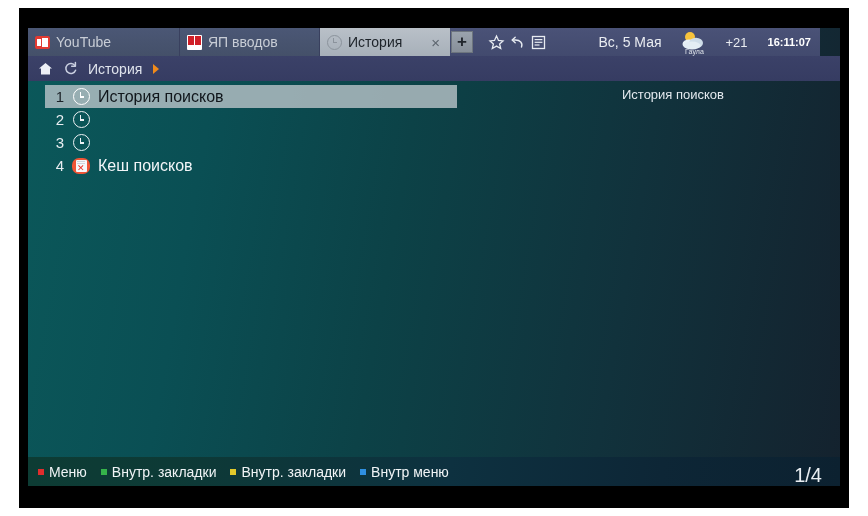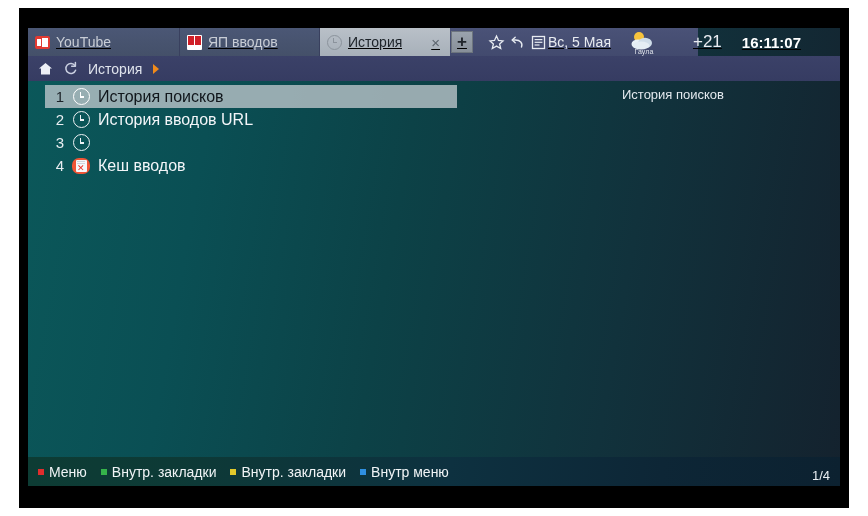--- a/index.html
+++ b/index.html
@@ -32,25 +32,24 @@
     left: 28px; top: 28px;
     width: 812px; height: 458px;
     background: linear-gradient(100deg, #0b585a 0%, #0a4f54 22%, #0c4247 45%, #11323c 72%, #14222e 100%);
     overflow: hidden;
   }
 
   
   .tabbar {
     position: absolute;
     left: 0; top: 0;
-    width: 670px; height: 28px;
+    width: 792px; height: 28px;
     background: linear-gradient(180deg, #4a5277 0%, #424a6e 100%);
     display: flex;
     align-items: stretch;
-    text-decoration: underline;
   }
   .tab {
     display: flex;
     align-items: center;
     gap: 6px;
     padding: 0 10px 0 7px;
     height: 28px;
     position: relative;
     flex: 0 0 auto;
   }
@@ -189,26 +188,26 @@
     position: absolute;
     left: 0; bottom: -1px;
     width: 34px;
     font-size: 7px;
     color: #dfe3ea;
     text-align: center;
     letter-spacing: .1px;
     white-space: nowrap;
   }
   .sa-temp {
-    font-size: 17px;
+    font-size: 13px;
     color: #e9ecf1;
-    margin-left: 20px;
+    margin-left: 2px;
   }
   .sa-time {
-    font-size: 15px;
+    font-size: 11px;
     font-weight: bold;
     color: #ffffff;
     margin-left: 4px;
     white-space: nowrap;
   }
 
   
   .crumbbar {
     position: absolute;
     left: 0; top: 28px;
@@ -343,33 +342,33 @@
   }
 
   
   .bottombar {
     position: absolute;
     left: 0; bottom: 0;
     width: 812px; height: 29px;
     background: linear-gradient(95deg, #0d3c34 0%, #0d3a36 18%, #0d3140 52%, #0d2636 78%, #0c2130 100%);
     display: flex;
     align-items: center;
-    padding: 0 10px 0 10px;
+    padding: 0 18px 0 10px;
   }
   .hints { display: flex; align-items: center; gap: 14px; }
   .hint { display: flex; align-items: center; gap: 5px; }
   .bullet { width: 6px; height: 6px; flex: 0 0 auto; }
   .hint-label {
     font-size: 14px;
     color: #f0f4f6;
     white-space: nowrap;
   }
   .pager {
     margin-left: auto;
-    font-size: 13px;
+    font-size: 20px;
     color: #e9eef2;
     margin-top: 8px;
   }
 </style>
 </head>
 <body>
 
 <div class="page-frame">
   <div class="black-frame"></div>
 
@@ -459,39 +458,38 @@
               <span class="clock-ico"></span>
             </span>
           <span class="row-label">История поисков</span>
         </div>
 
         <div class="list-row">
           <span class="row-num">2</span>
           <span class="row-icon">
               <span class="clock-ico"></span>
             </span>
-          <span class="row-label">История вводов URL</span>
         </div>
 
         <div class="list-row">
           <span class="row-num">3</span>
           <span class="row-icon">
               <span class="clock-ico"></span>
             </span>
         </div>
 
         <div class="list-row">
           <span class="row-num">4</span>
           <span class="row-icon">
             <span class="cache-ico">
                 <span class="sheet"></span>
                 <span class="xmark">✕</span>
               </span>
           </span>
-          <span class="row-label">Кеш вводов</span>
+          <span class="row-label">Кеш поисков</span>
         </div>
 
       </div>
 
       <div class="preview-title">История поисков</div>
     </div>
 
     <div class="bottombar">
       <div class="hints">
 

